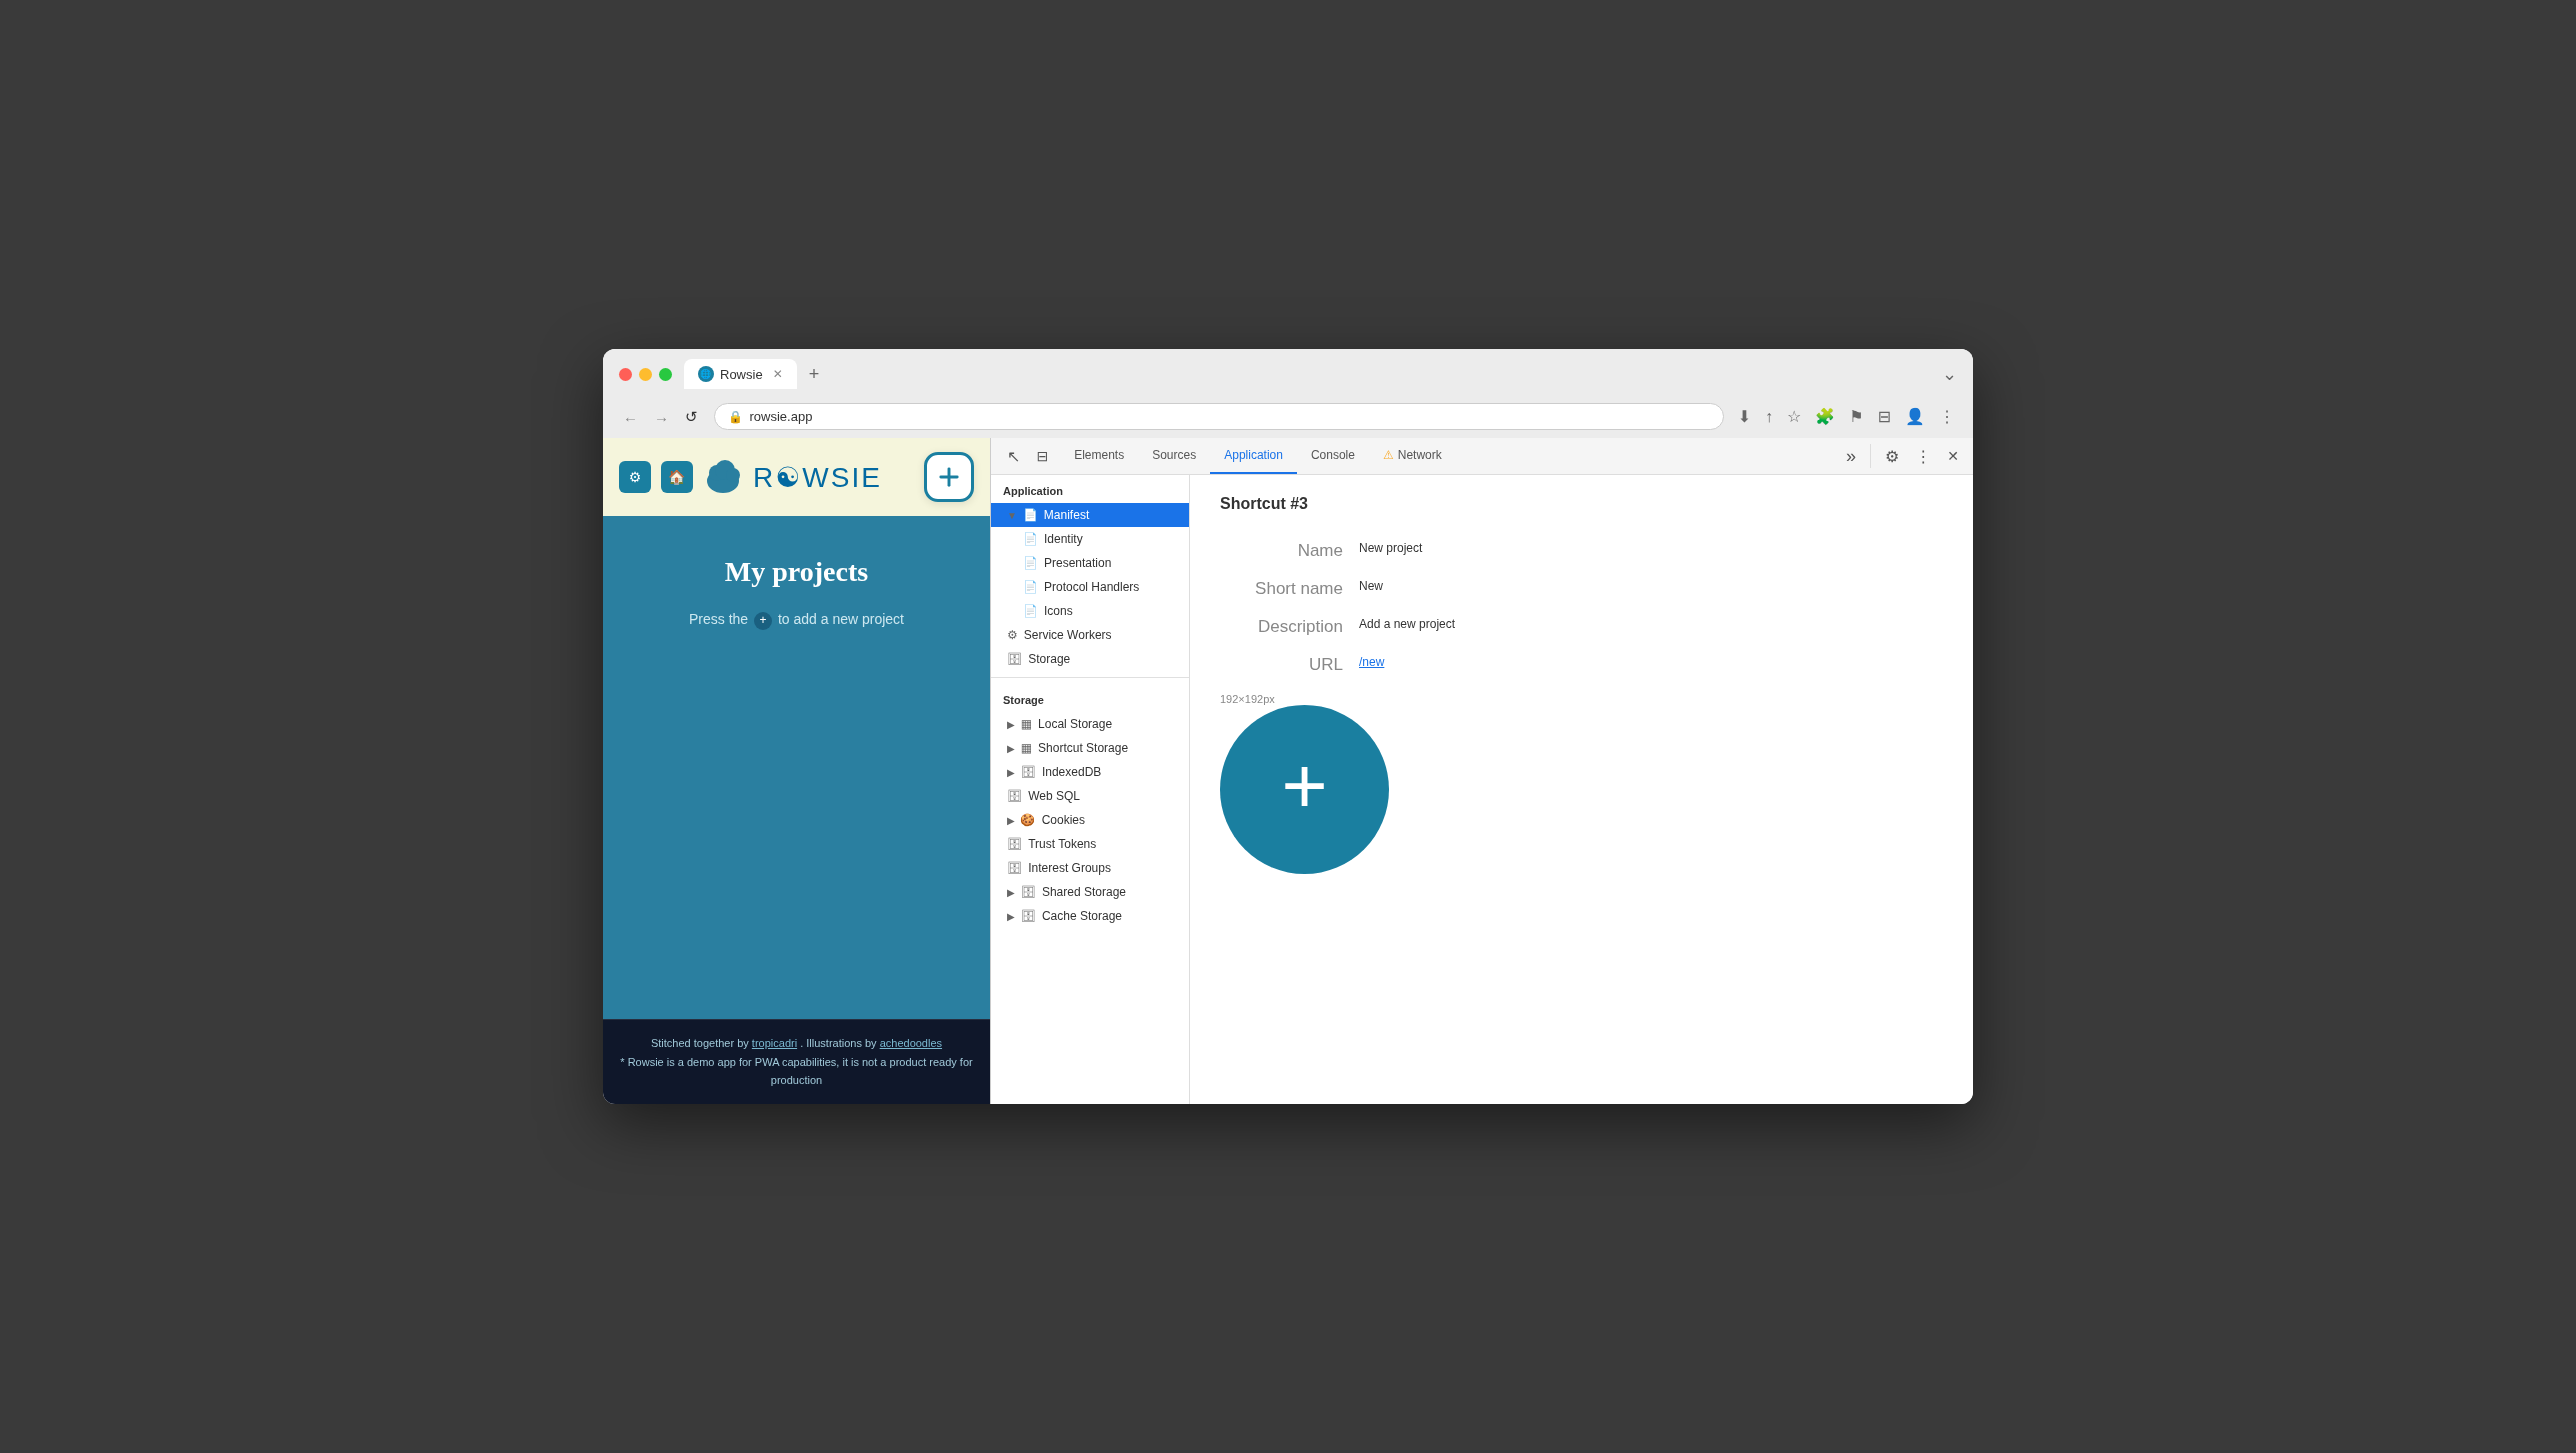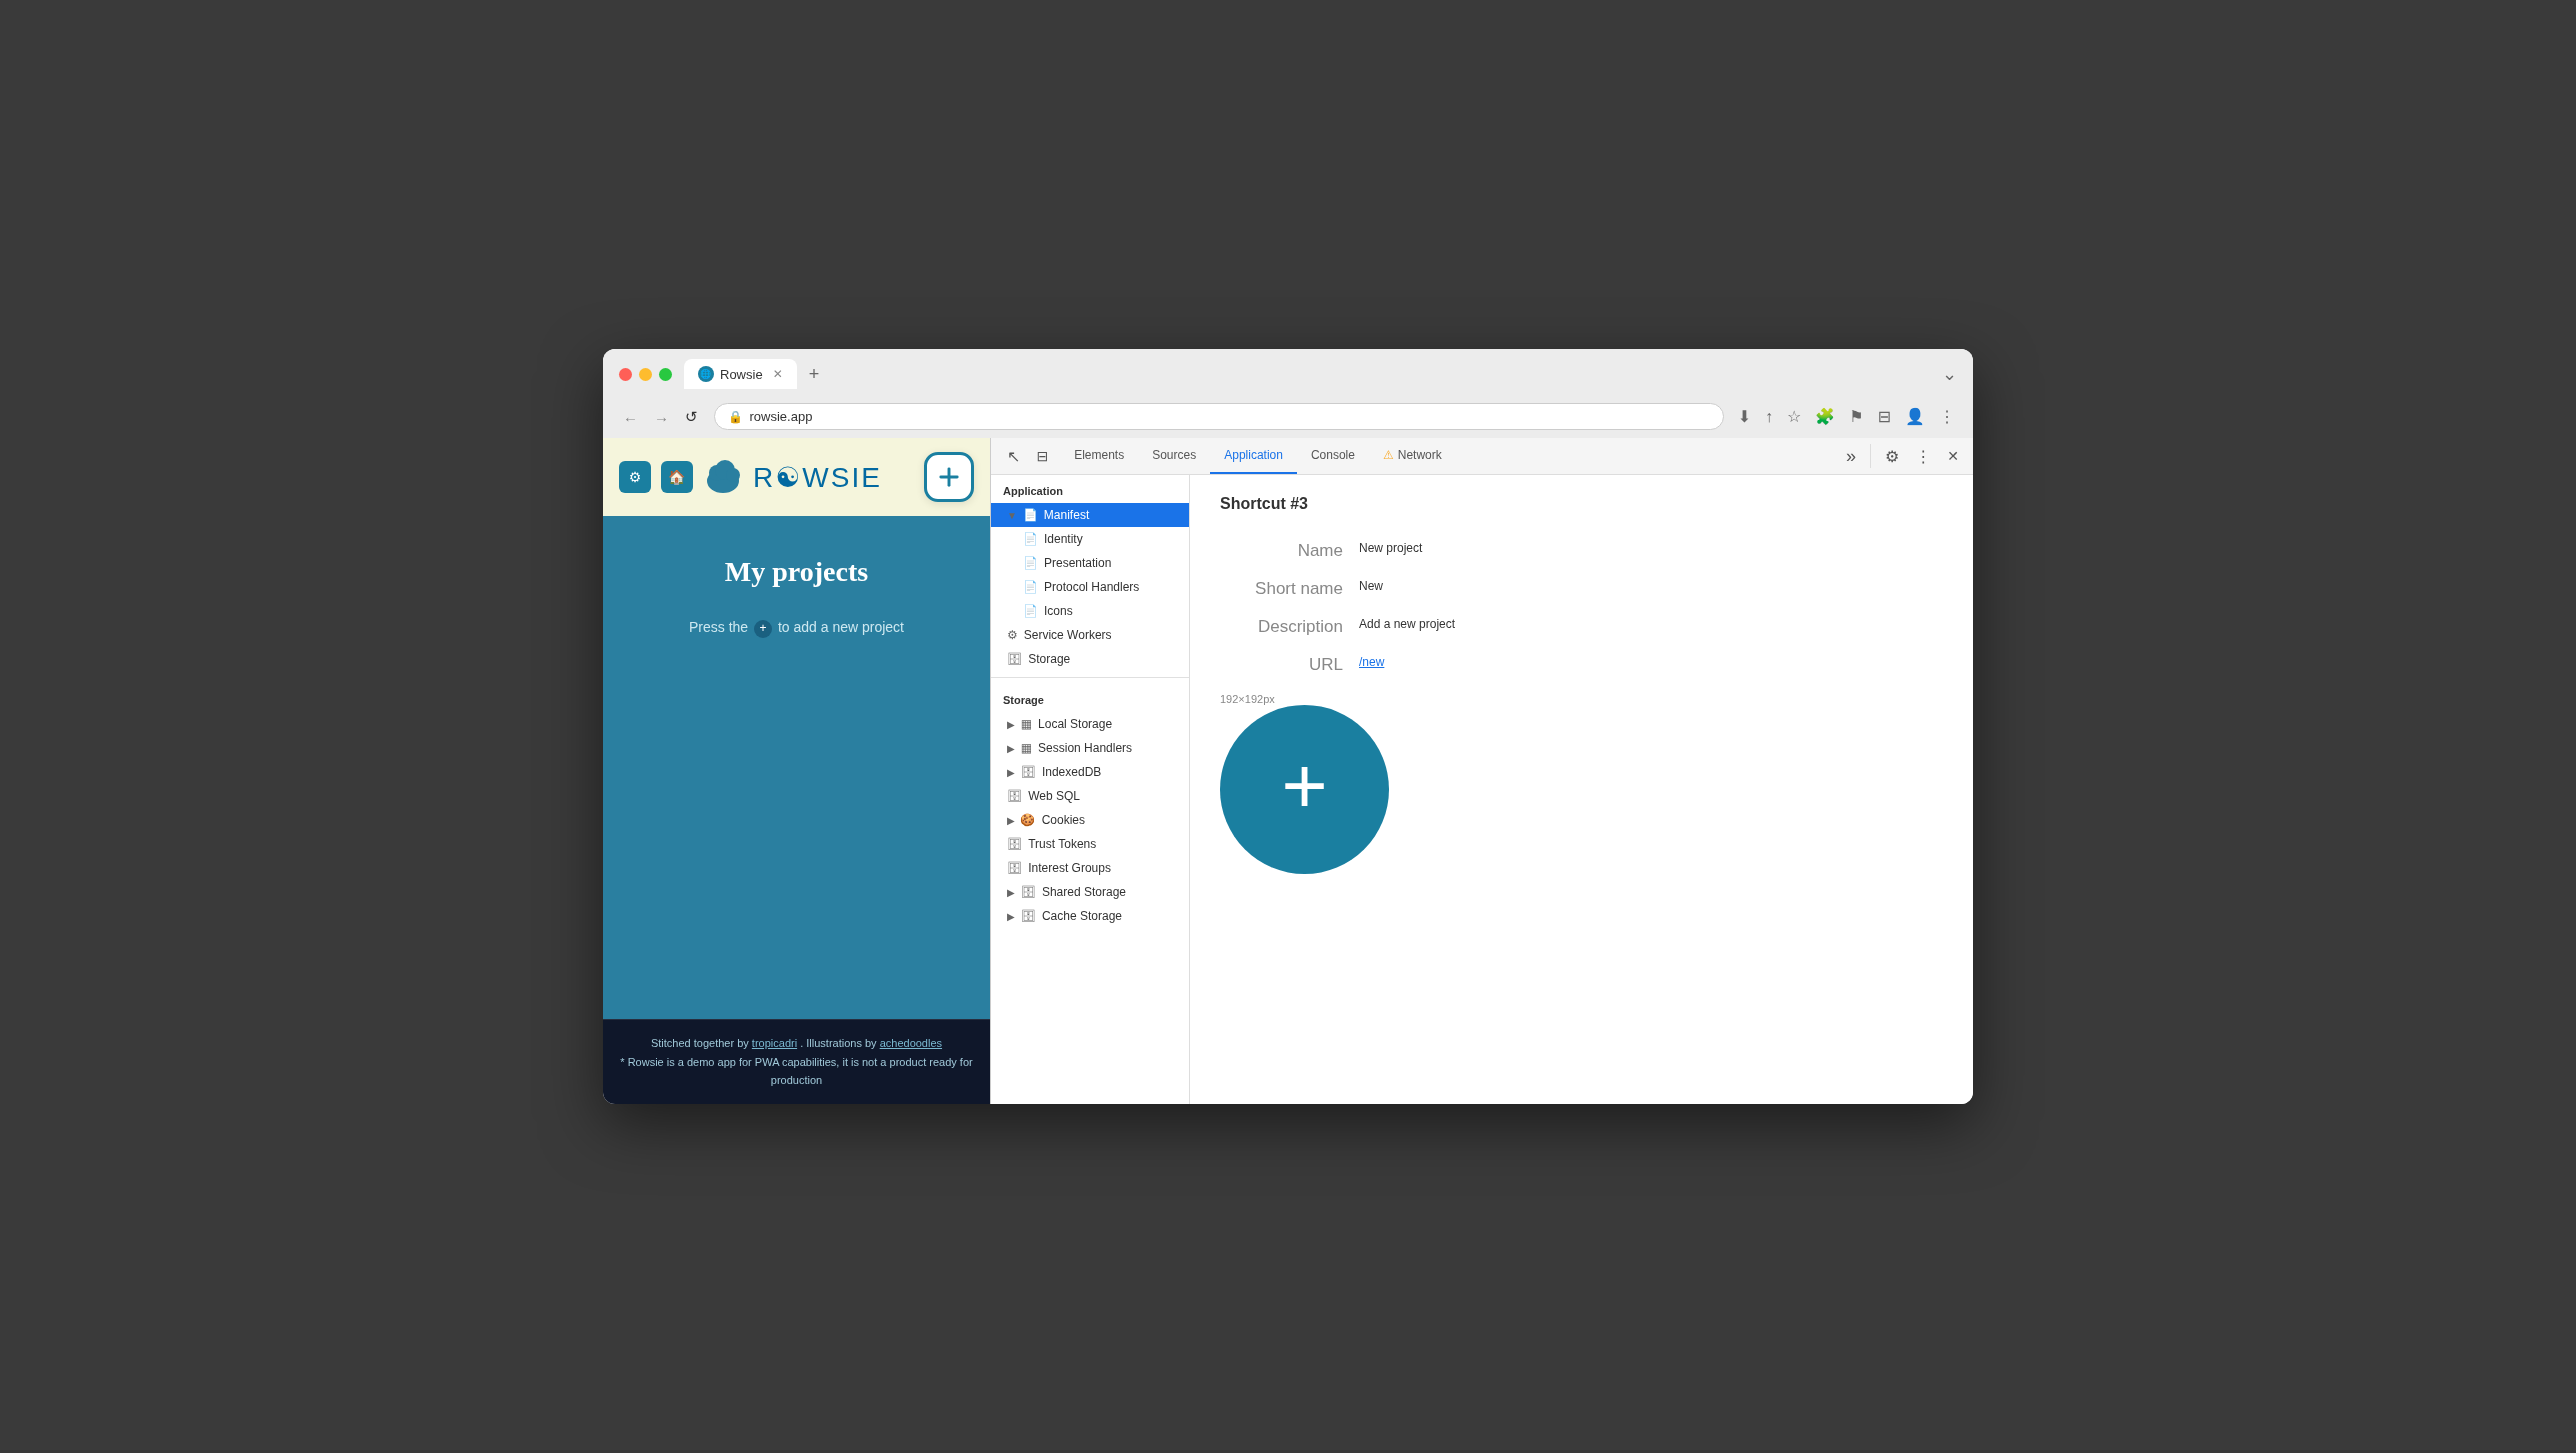--- a/index.html
+++ b/index.html
@@ -245,21 +245,21 @@
       flex-direction: column;
       align-items: center;
       padding: 40px 20px 20px;
     }
 
     .site-title {
       font-size: 28px;
       font-weight: 700;
       color: #fff;
       font-family: Georgia, serif;
-      margin-bottom: 28px;
+      margin-bottom: 20px;
     }
 
     .site-description {
       font-size: 14px;
       color: #cde8f0;
       text-align: center;
       line-height: 1.6;
     }
 
     .site-description .plus-icon {
@@ -676,21 +676,21 @@
           <div class="sidebar-section-label">Storage</div>
 
           <div class="sidebar-item">
             <span class="sidebar-chevron">▶</span>
             <span class="sidebar-icon">▦</span>
             <span class="sidebar-label">Local Storage</span>
           </div>
           <div class="sidebar-item">
             <span class="sidebar-chevron">▶</span>
             <span class="sidebar-icon">▦</span>
-            <span class="sidebar-label">Session Handlers</span>
+            <span class="sidebar-label">Shortcut Storage</span>
           </div>
           <div class="sidebar-item">
             <span class="sidebar-chevron">▶</span>
             <span class="sidebar-icon">🗄</span>
             <span class="sidebar-label">IndexedDB</span>
           </div>
           <div class="sidebar-item">
             <span class="sidebar-icon">🗄</span>
             <span class="sidebar-label">Web SQL</span>
           </div>

